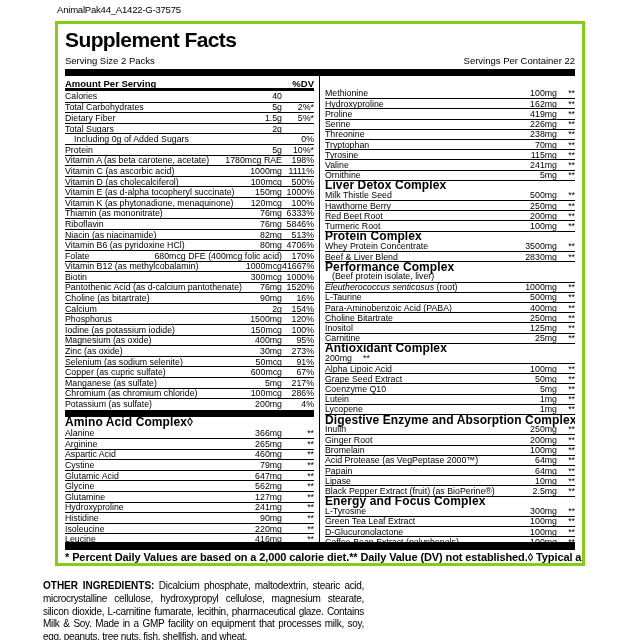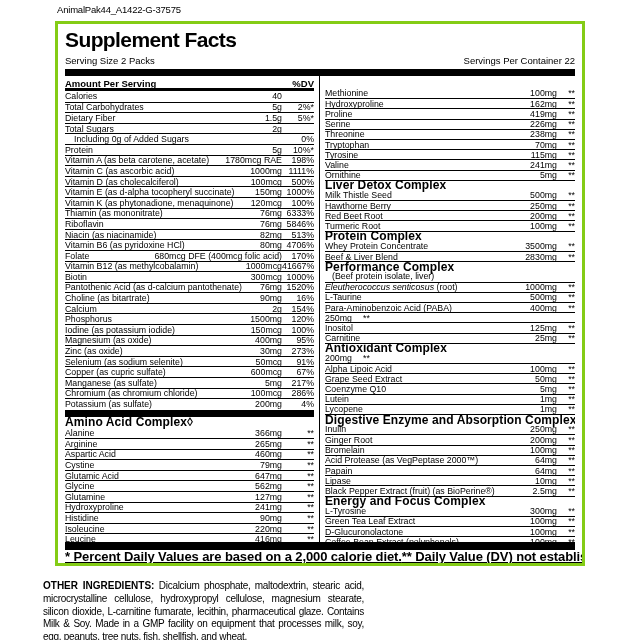--- a/index.html
+++ b/index.html
@@ -39,21 +39,21 @@
   .name { flex:1; white-space:nowrap; overflow:hidden; }
   .name i { font-style:italic; }
   .indent .name { padding-left:9px; }
   .amt { white-space:nowrap; }
   .dv { width:32px; text-align:right; white-space:nowrap; }
   .rcol .dv { width:18px; }
   .sub .name { padding-left:7px; }
 
   .botbar { height:8px; background:#000; flex:none; }
   .footnote { display:flex; align-items:center;
-    height:13px; font-size:13px; font-weight:bold; white-space:nowrap; letter-spacing:-0.1px; flex:none;text-decoration:underline; }
+    height:13px; font-size:11px; font-weight:bold; white-space:nowrap; letter-spacing:-0.1px; flex:none; }
 
   .other-ing {
     position:absolute; left:43px; top:580px; width:321px;
     font-size:10px; line-height:12.8px; text-align:justify; letter-spacing:-0.3px;
   }
   .other-ing b { letter-spacing:0; }
 </style>
 </head>
 <body>
 
@@ -388,20 +388,21 @@
     <span class="name"><i></i><span>L-Taurine</span></span>
     <span class="amt">500mg</span>
     <span class="dv">**</span>
   </div>
           <div class="entry row">
     <span class="name"><i></i><span>Para-Aminobenzoic Acid (PABA)</span></span>
     <span class="amt">400mg</span>
     <span class="dv">**</span>
   </div>
           <div class="entry row">
+    <span class="name"><i></i><span>Choline Bitartrate</span></span>
     <span class="amt">250mg</span>
     <span class="dv">**</span>
   </div>
           <div class="entry row">
     <span class="name"><i></i><span>Inositol</span></span>
     <span class="amt">125mg</span>
     <span class="dv">**</span>
   </div>
           <div class="entry row">
     <span class="name"><i></i><span>Carnitine</span></span>

